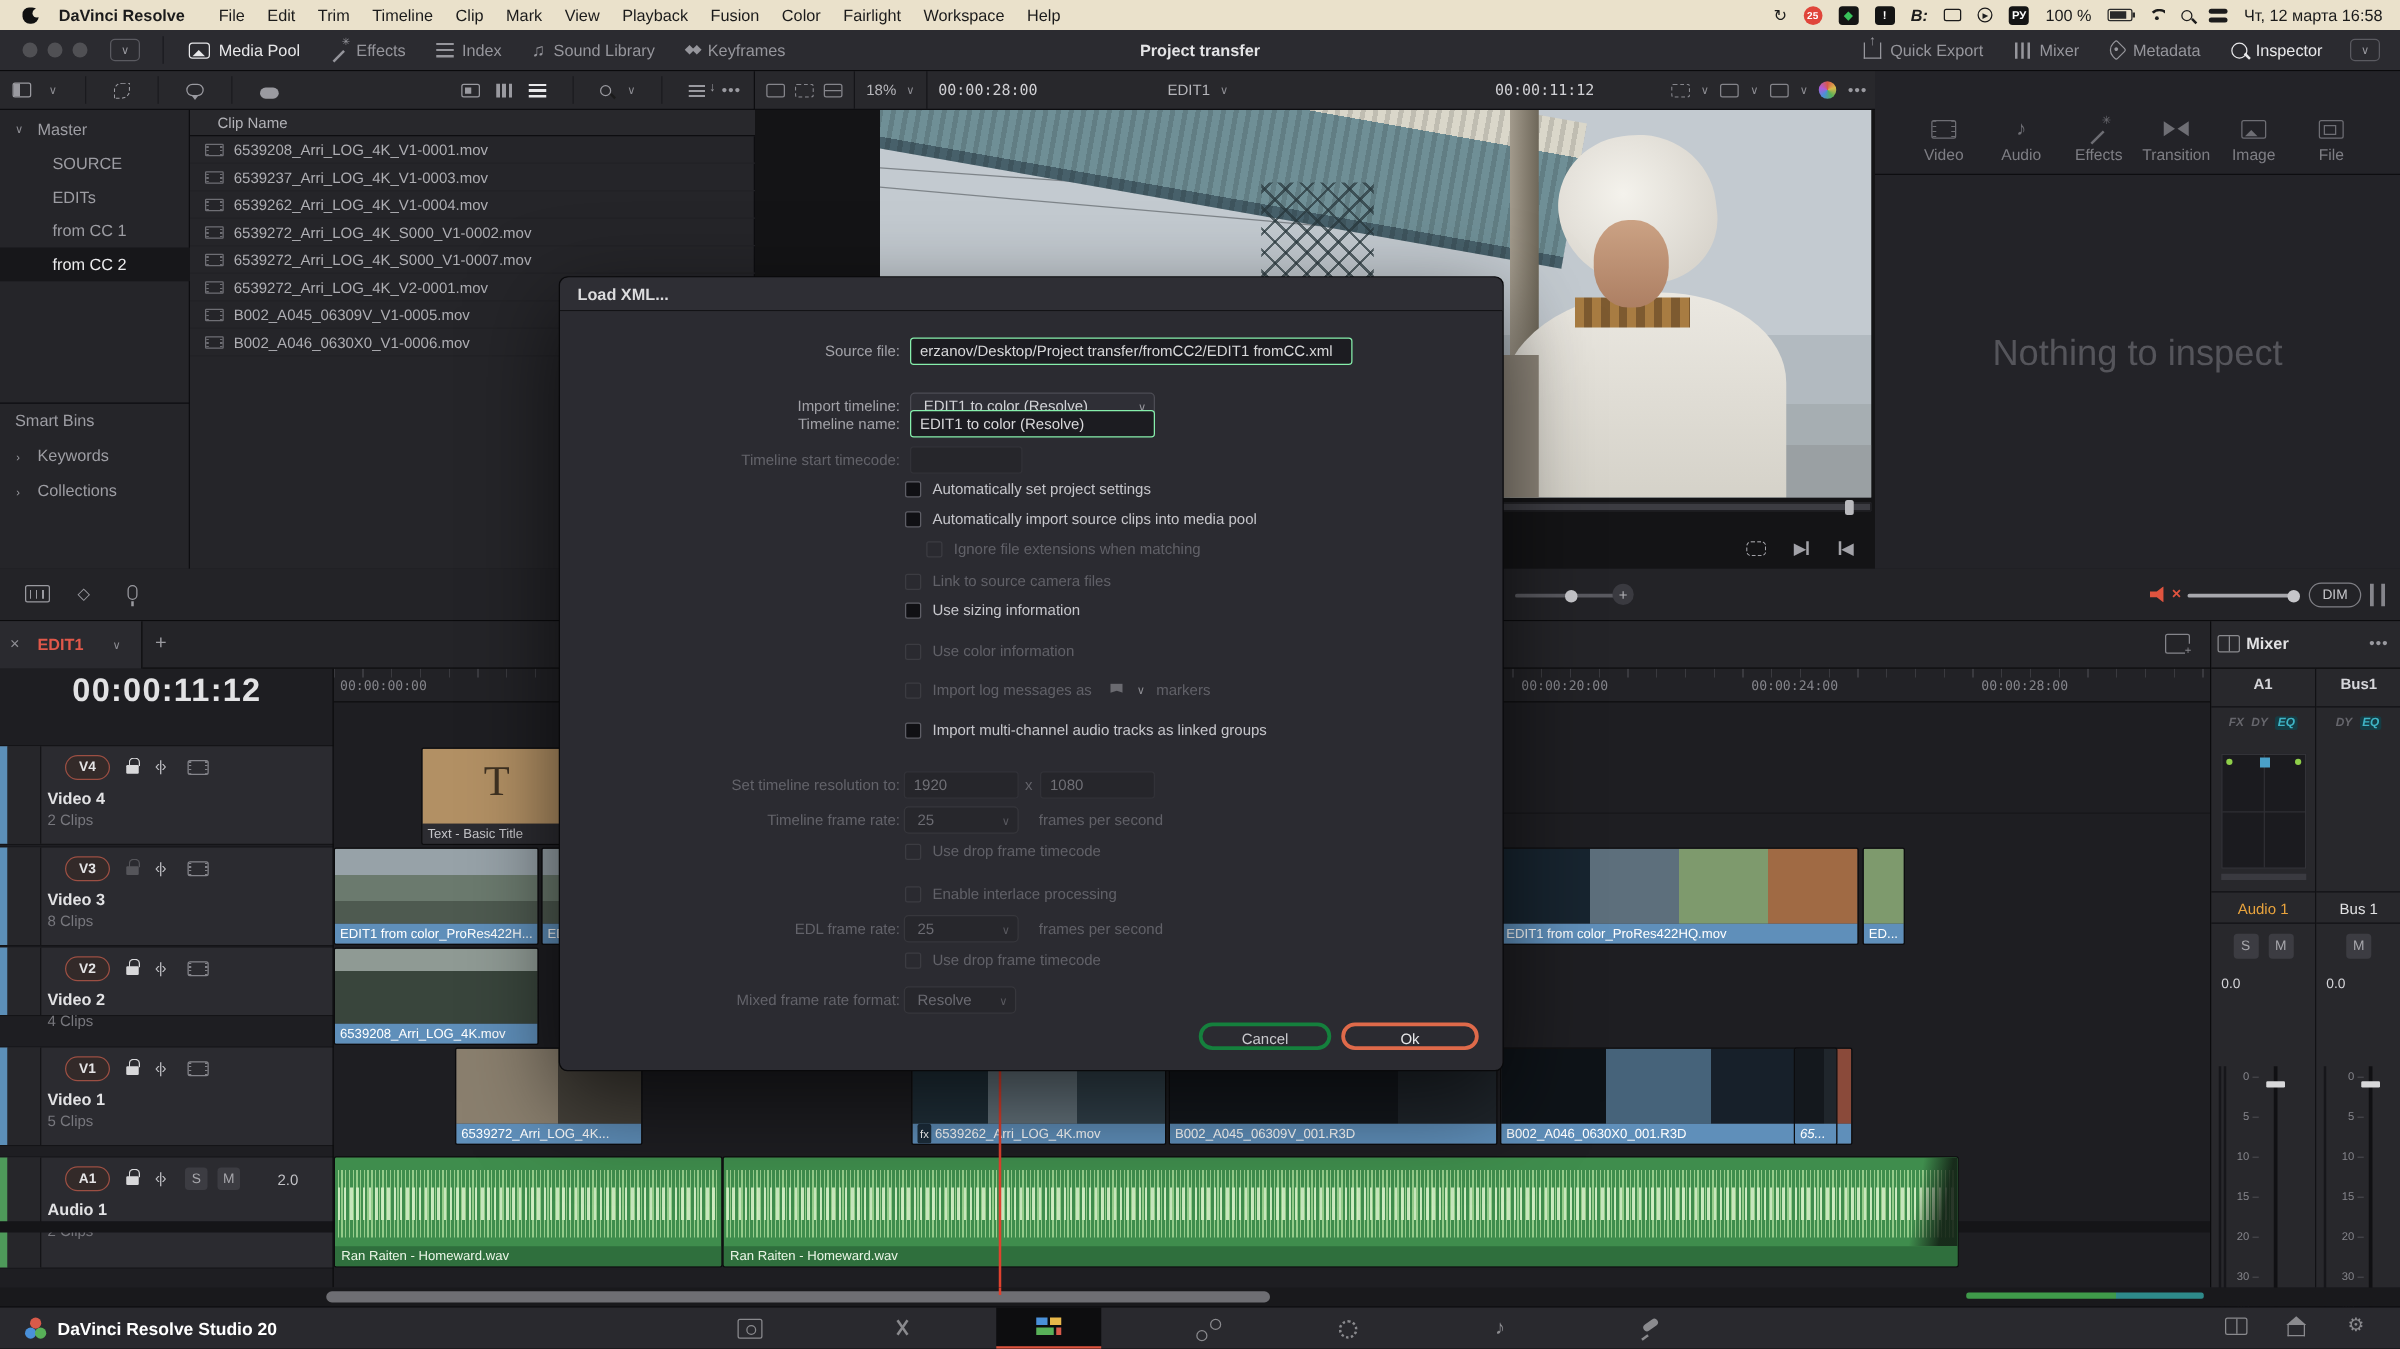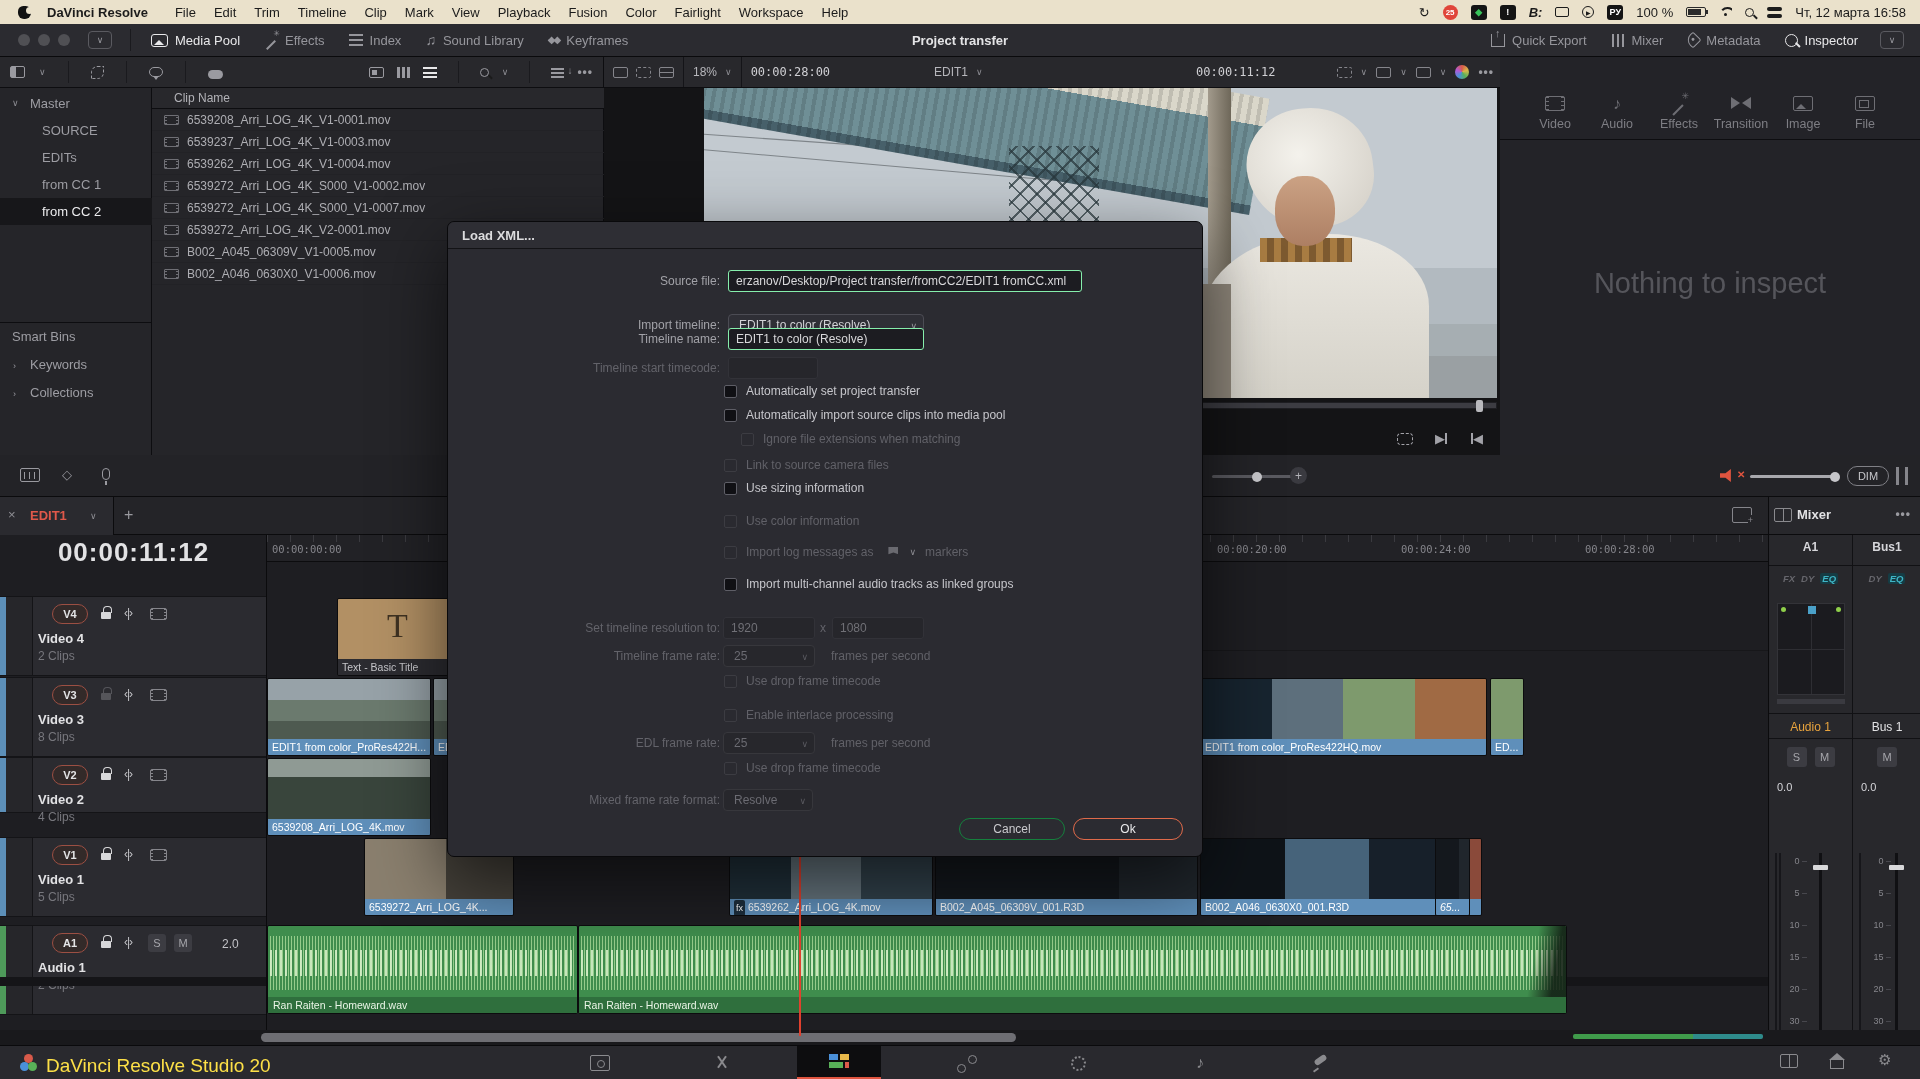--- a/index.html
+++ b/index.html
@@ -326,21 +326,21 @@
   #hscroll .phtick{position:absolute;left:799px;top:0;width:2px;height:6px;background:#e0412e;}
   #hscroll .meters{position:absolute;left:1573px;top:4px;width:190px;height:5px;
       background:linear-gradient(90deg,#3f9a4a 0 120px,#2e8a8a 120px);border-radius:2px;}
 
   #bottombar{position:absolute;left:0;top:1045px;width:1920px;height:34px;background:#29292e;border-top:1px solid #0a0a0c;}
   #bb-logo{position:absolute;left:20px;top:8px;width:18px;height:18px;}
   #bb-logo i{position:absolute;width:9px;height:9px;border-radius:50%;}
   #bb-logo .c1{left:4px;top:0;background:#d85a4a;}
   #bb-logo .c2{left:0;top:8px;background:#4a90d9;}
   #bb-logo .c3{left:8px;top:8px;background:#58b058;}
-  #bb-studio{position:absolute;left:46px;top:9px;color:#fde047;font-size:19px;font-weight:normal;}
+  #bb-studio{position:absolute;left:46px;top:9px;color:#ffffff;font-size:14px;font-weight:bold;}
   .pagebtn{position:absolute;top:0;width:84px;height:34px;transform:translateX(-50%);
       display:flex;align-items:center;justify-content:center;color:#8a8a8e;}
   .pagebtn.active{background:#0d0d0f;border-bottom:3px solid #e0543f;}
   .pg{width:20px;height:16px;position:relative;color:#8a8a8e;}
   .pg-media{border:1px solid currentColor;border-radius:2px;}
   .pg-media::after{content:"";position:absolute;left:6px;top:4px;width:6px;height:6px;border-radius:50%;border:1px solid currentColor;}
   .pg-cut::before,.pg-cut::after{content:"";position:absolute;left:9px;top:0;width:2px;height:14px;background:currentColor;}
   .pg-cut::before{transform:rotate(35deg);}
   .pg-cut::after{transform:rotate(-35deg);}
   .pg-edit{background:
@@ -380,21 +380,21 @@
   .dd.dis{background:#27272c;border-color:#37373c;color:#6b6b72;}
   .dd.dis .dchev{color:#5a5a60;}
   .cbrow{position:absolute;height:18px;display:flex;align-items:center;gap:9px;}
   .cbx{width:13px;height:13px;border-radius:2px;flex:none;}
   .cbrow.en .cbx{background:#101014;border:1px solid #5e5e66;}
   .cbrow.dis .cbx{background:#2a2a30;border:1px solid #3c3c42;}
   .cbrow.en{color:#c6c6cb;}
   .cbrow.dis{color:#616168;}
   .flagic{width:10px;height:11px;background:#6a6a70;clip-path:polygon(0 0,100% 0,100% 70%,50% 55%,0 70%);margin:0 2px 0 6px;}
   .suffix{color:#616168;}
-  .pill{position:absolute;height:22px;border-radius:11px;border:1px solid #15803d;color:#cacace;
+  .pill{position:absolute;height:22px;border-radius:11px;border:3px solid #15803d;color:#cacace;
       font-size:12px;text-align:center;line-height:20px;background:#2b2b31;}
   .pill.ok{border-color:#df6a4a;color:#e8e8ea;}
 </style>
 </head>
 <body>
 
 <div id="app">
 
   <div id="menubar">
     <span class="apple"></span>
@@ -963,21 +963,21 @@
     </div>
     <div class="drow" style="top:135px">
       <span class="dlabel dis">Timeline start timecode:</span>
       <span class="inp dis" style="left:280px;width:90px"></span>
     </div>
 
     <span>
       
     <span class="cbrow en" style="left: 276px; top: 160px;">
           <span class="cbx"></span>
-          <span>Automatically set project transfer</span>
+          <span>Automatically set project settings</span>
 
           <span class="suffix"></span>
         </span><span class="cbrow en" style="left: 276px; top: 184px;">
           <span class="cbx"></span>
           <span>Automatically import source clips into media pool</span>
 
           <span class="suffix"></span>
         </span><span class="cbrow dis" style="left: 293px; top: 208px;">
           <span class="cbx"></span>
           <span>Ignore file extensions when matching</span>

